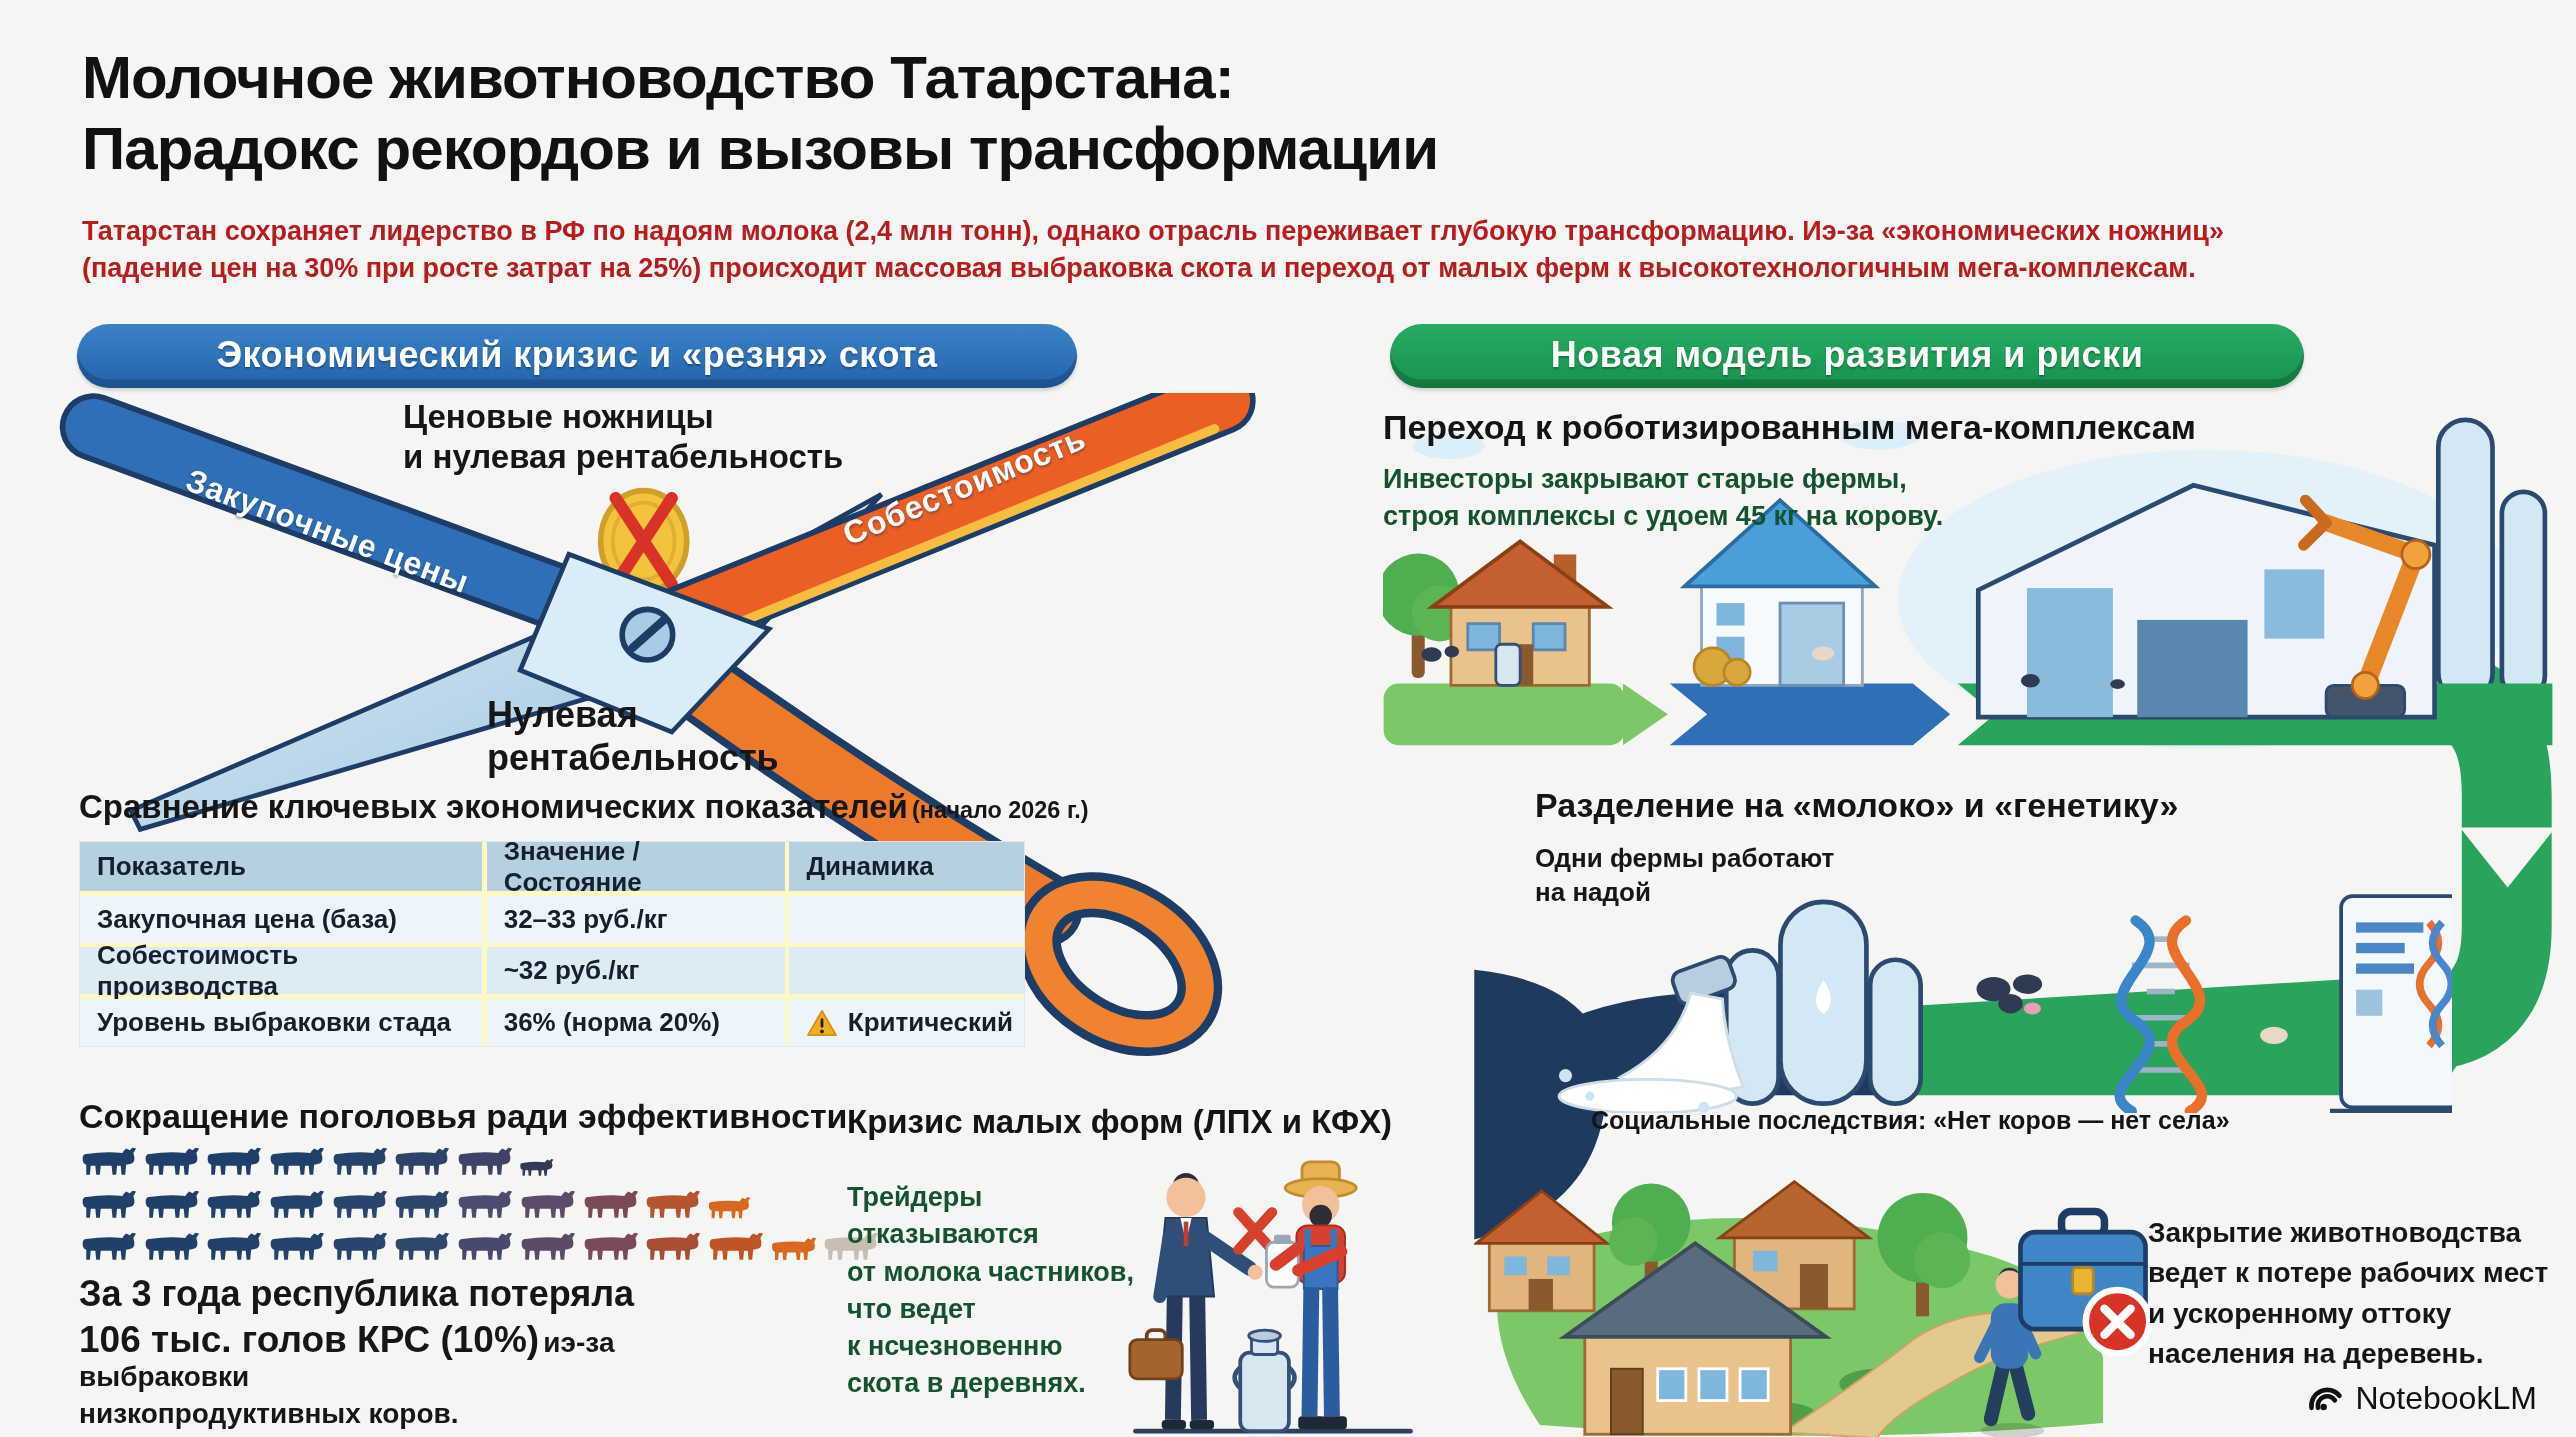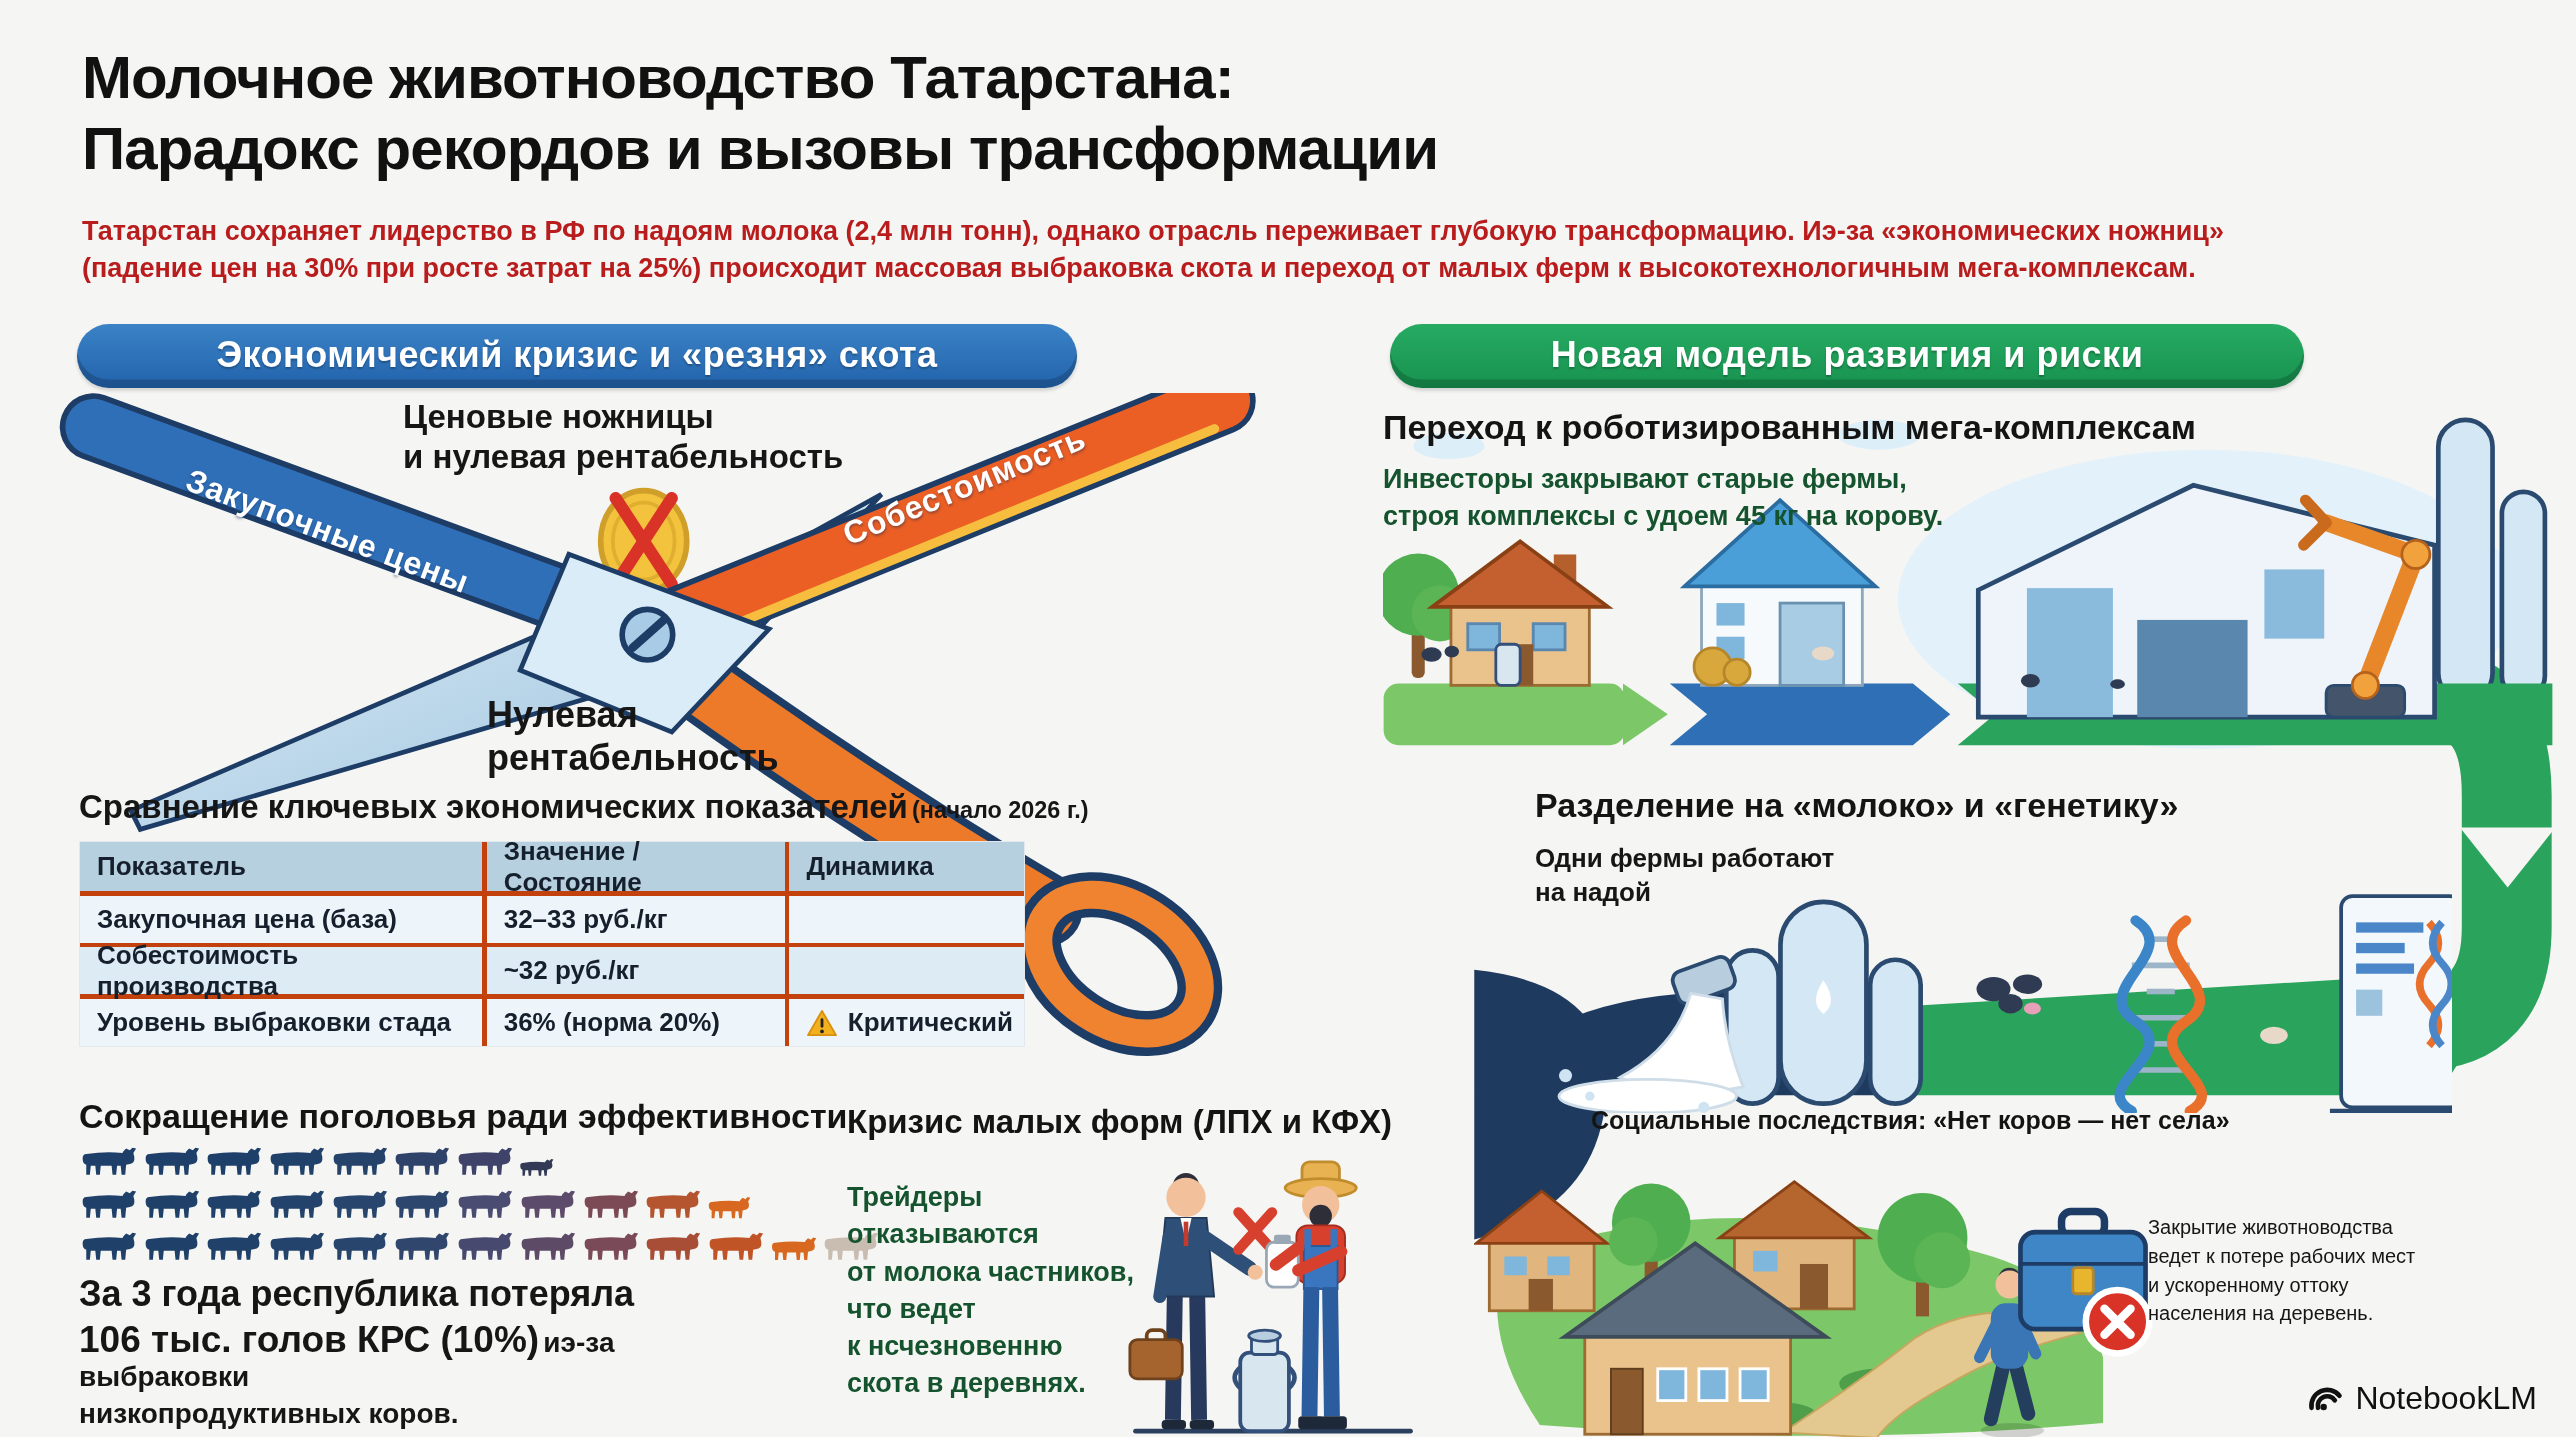--- a/index.html
+++ b/index.html
@@ -14,33 +14,33 @@
         box-shadow:inset 0 -8.4px 0 rgba(0,0,0,.18), 0 2.8px 3.7px rgba(0,0,0,.15);
         text-shadow:0 1.9px 1.9px rgba(0,0,0,.25);margin-top:12px;}
   .pill-blue{background:linear-gradient(#3b82c6,#2263ac);}
   .pill-green{background:linear-gradient(#27ab63,#17924f);}
   .sec-h{font-size:34px;font-weight:800;color:#141414;}
   .body-t{font-size:27px;font-weight:700;line-height:1.38;color:#14532d;}
   .center{text-align:left;}
   .white-label{color:#fff;font-size:32px;font-weight:700;text-align:center;
                text-shadow:0 1.9px 2.8px rgba(20,40,80,.45);letter-spacing:0.9px;}
   
-  .tbl{display:grid;grid-template-columns:402px 298px 235px;gap:4.7px;background:#c2410c;
+  .tbl{display:grid;grid-template-columns:402px 298px 235px;gap:4.7px;background:#fef9c3;
        border:0.9px solid #e2e8ec;}
   .tbl .c{font-size:26px;font-weight:700;display:flex;align-items:center;padding-left:17px;color:#15202c;}
   .tbl .hd{background:#b7d0e0;height:49px;}
   .tbl .r0{background:#eef5fa;height:47px;}
   .tbl .r1{background:#dcebf4;height:47px;}
   .cow-row{display:flex;align-items:flex-end;gap:4.7px;height:37px;}
   .cow-rows{display:flex;flex-direction:column;gap:5.6px;}
   .herd-b1{font-size:36px;font-weight:800;}
   .herd-b2{font-size:37px;font-weight:800;}
   .herd-r{font-size:28px;font-weight:600;}
   .lbl28{font-size:26px;font-weight:700;line-height:1.32;}
-  .social-t{font-size:20px;font-weight:400;line-height:1.44;}
+  .social-t{font-size:28px;font-weight:700;line-height:1.44;}
   .footer-brand{display:flex;align-items:center;gap:9.4px;font-size:32px;font-weight:400;color:#111;}
 </style>
 </head>
 <body>
 
 <div id="canvas">
 
   <svg style="position:absolute;width:0;height:0" aria-hidden="true">
     <defs>
       <symbol id="cow-shape" viewBox="0 0 64 40">

